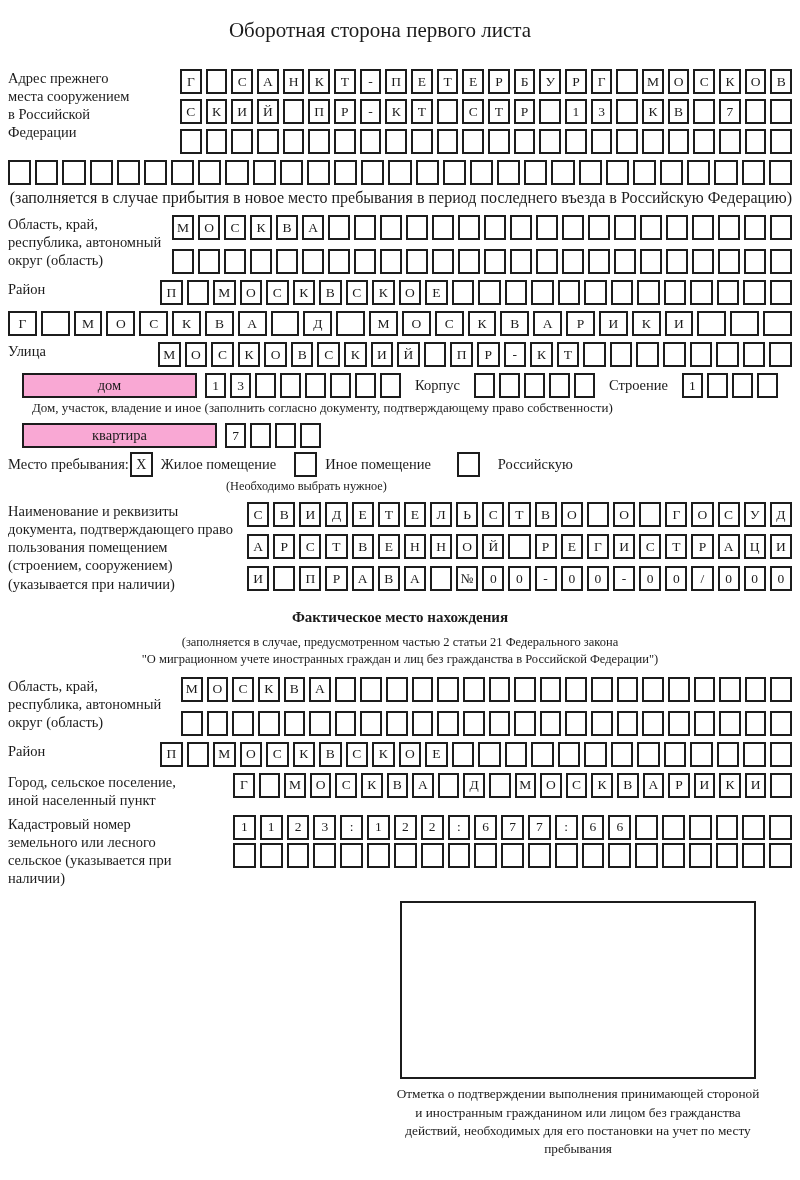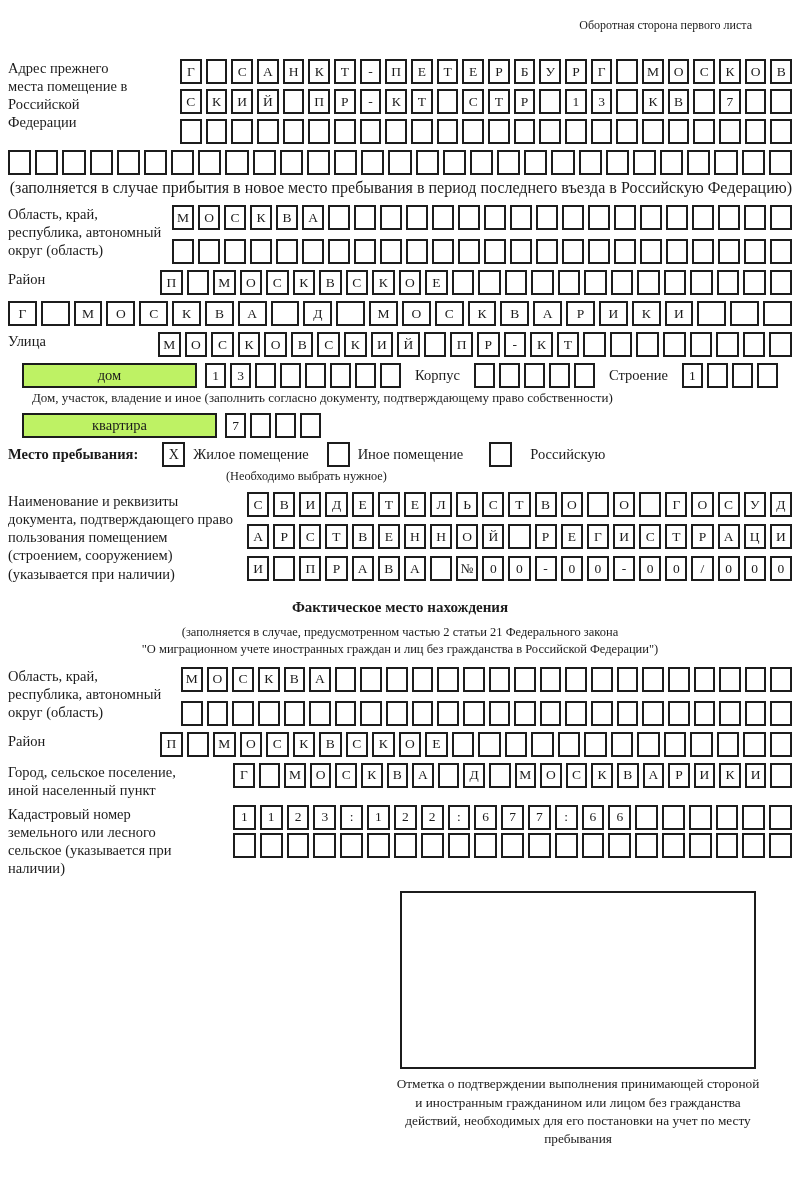--- a/index.html
+++ b/index.html
@@ -1,21 +1,21 @@
 <!DOCTYPE html>
 <html><head>
 <meta charset="utf-8">
 <style>
   html,body{margin:0;padding:0;background:#fff;}
   .page{
     width:800px;height:1180px;box-sizing:border-box;
     padding:10px 8px 0 8px;overflow:hidden;position:relative;
     font-family:"Liberation Serif","DejaVu Serif",serif;color:#1b1b1b;background:#fff;
   }
-  .corner{ text-align:right; font-size:12px; margin:8px 40px 26px 0; }
+  .corner{ text-align:center; font-size:21px; margin:8px 40px 26px 0; }
 
   .frow{ display:flex; align-items:flex-start; margin-bottom:6px; }
   .lbl{ box-sizing:border-box; font-size:14.5px; line-height:1.25; padding-right:6px; flex:0 0 auto; }
   .w172{width:172px; padding-right:46px;}
   .w164{width:164px;}
   .w152{width:152px;}
   .w173{width:173px;}
   .w150{width:150px;}
   .w239{width:239px;}
   .w225{width:225px; padding-right:32px;}
@@ -31,21 +31,21 @@
   .cells.fixed{ flex:0 0 auto; }
   .cells.fixed .c{ flex:0 0 21px; }
 
   .fullrow{ margin:5px 0 0 0; }
   .note{ font-size:16px; text-align:right; margin:4px 0 8px 0; }
   .h2{ font-size:15.5px; font-weight:bold; text-align:center; margin:4px 0 10px 0; }
 
   .house-row{ display:flex; align-items:flex-start; margin:2px 0 2px 14px; gap:8px; }
   .namedbox{
     height:25px; border:2px solid #1c1c1c; box-sizing:border-box;
-    display:flex; align-items:center; justify-content:center; font-size:14.5px; background:#bef264;
+    display:flex; align-items:center; justify-content:center; font-size:14.5px; background:#f9a8d4;
   }
   .bw175{width:175px;} .bw215{width:195px;}
   .inline-lbl{ font-size:14.5px; line-height:25px; padding:0 6px; white-space:nowrap; }
   .subnote{ font-size:13px; margin:2px 0 7px 24px; }
 
   .stay-row{ display:flex; align-items:center; margin:4px 0 2px 0; }
   .stay-row .t{ font-size:14.5px; }
   .chk{ width:23px; height:25px; border:2px solid #1c1c1c; box-sizing:border-box;
         display:flex; align-items:center; justify-content:center; font-size:14px; background:#fff; }
   .choose-note{ font-size:12.3px; margin:2px 0 8px 218px; }
@@ -59,21 +59,21 @@
   .stamp-caption{ font-size:13.3px; text-align:center; line-height:1.38; }
 </style>
 </head>
 <body>
 
 <div class="page">
 
   <div class="corner">Оборотная сторона первого листа</div>
 
   <div class="frow">
-    <div class="lbl w172">Адрес прежнего места помещение в Российской Федерации</div>
+    <div class="lbl w172">Адрес прежнего места сооружением в Российской Федерации</div>
     <div class="cellcol">
       <div class="cells">
           <span class="c">Г</span>
           <span class="c"></span>
           <span class="c">С</span>
           <span class="c">А</span>
           <span class="c">Н</span>
           <span class="c">К</span>
           <span class="c">Т</span>
           <span class="c">-</span>
@@ -363,21 +363,21 @@
     <div class="namedbox bw215">квартира</div>
     <div class="cells fixed">
         <span class="c">7</span>
         <span class="c"></span>
         <span class="c"></span>
         <span class="c"></span>
       </div>
   </div>
 
   <div class="stay-row">
-    <span class="t" style="margin-right:24px;font-weight:bold;">Место пребывания:</span>
+    <span class="t" style="margin-right:1px;">Место пребывания:</span>
     <span class="chk">X</span>
     <span class="t" style="margin:0 18px 0 8px;">Жилое помещение</span>
     <span class="chk"></span>
     <span class="t" style="margin:0 26px 0 8px;">Иное помещение</span>
     <span class="chk"></span>
     <span class="t" style="margin-left:18px;">Российскую</span>
   </div>
   <div class="choose-note">(Необходимо выбрать нужное)</div>
 
   <div class="frow doc-block">

